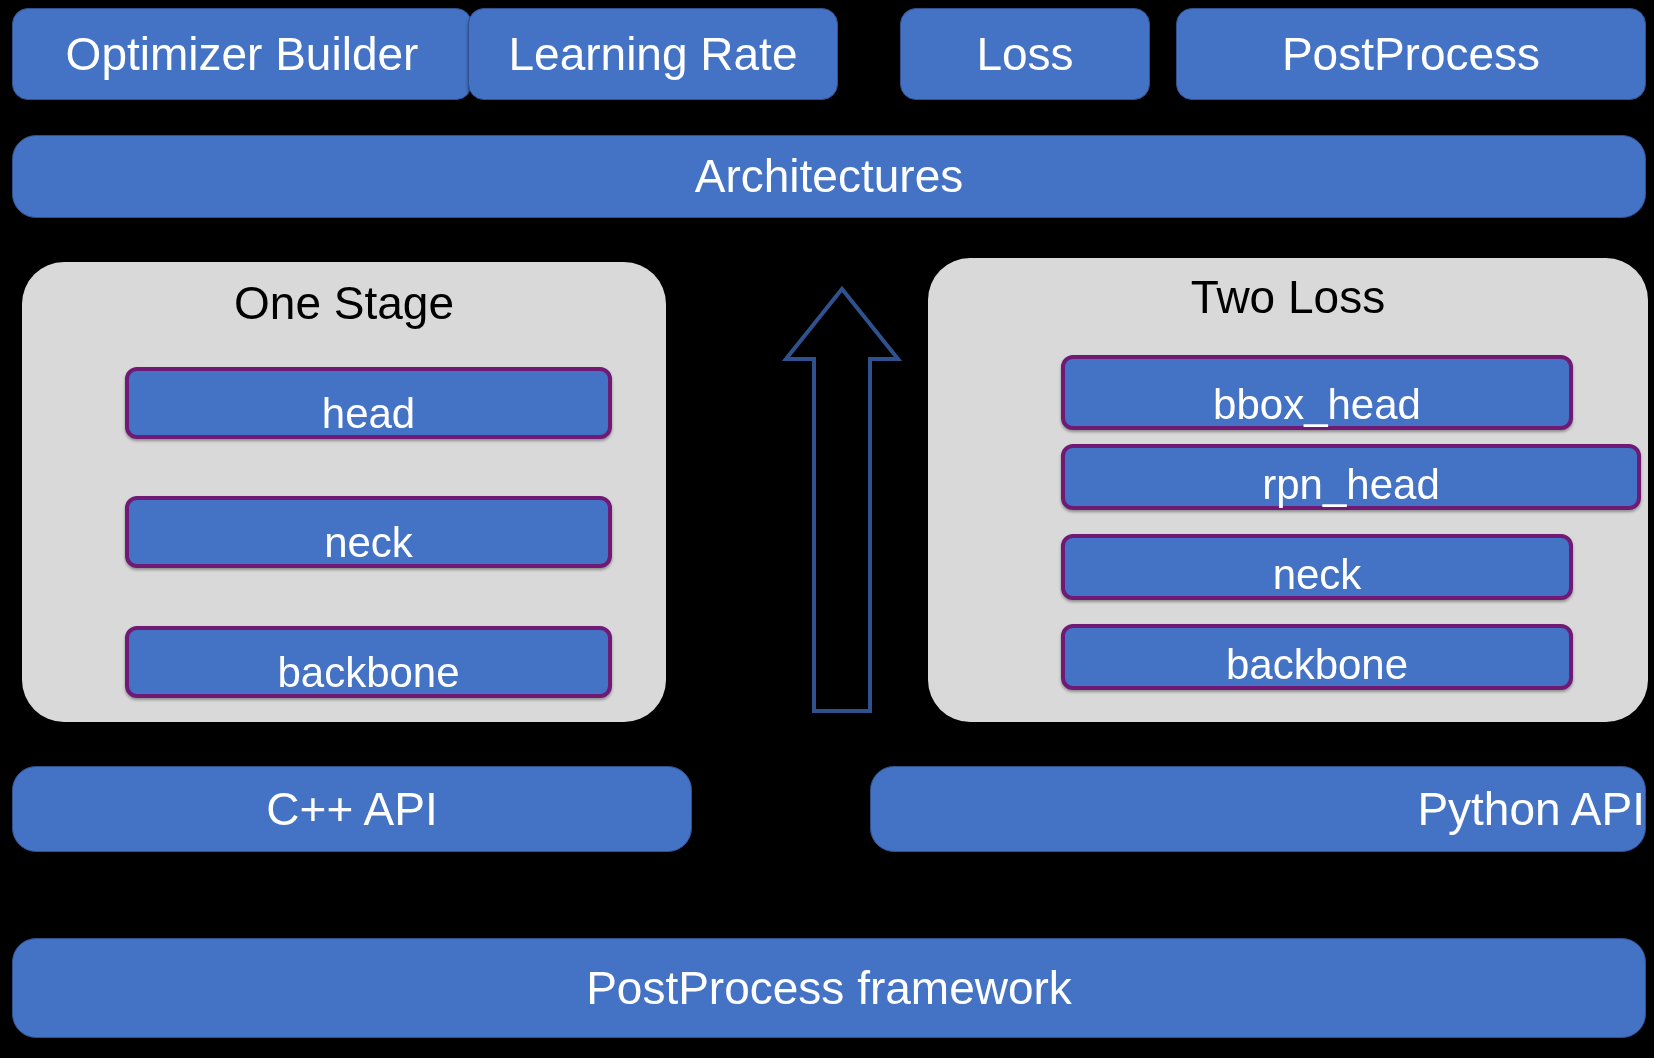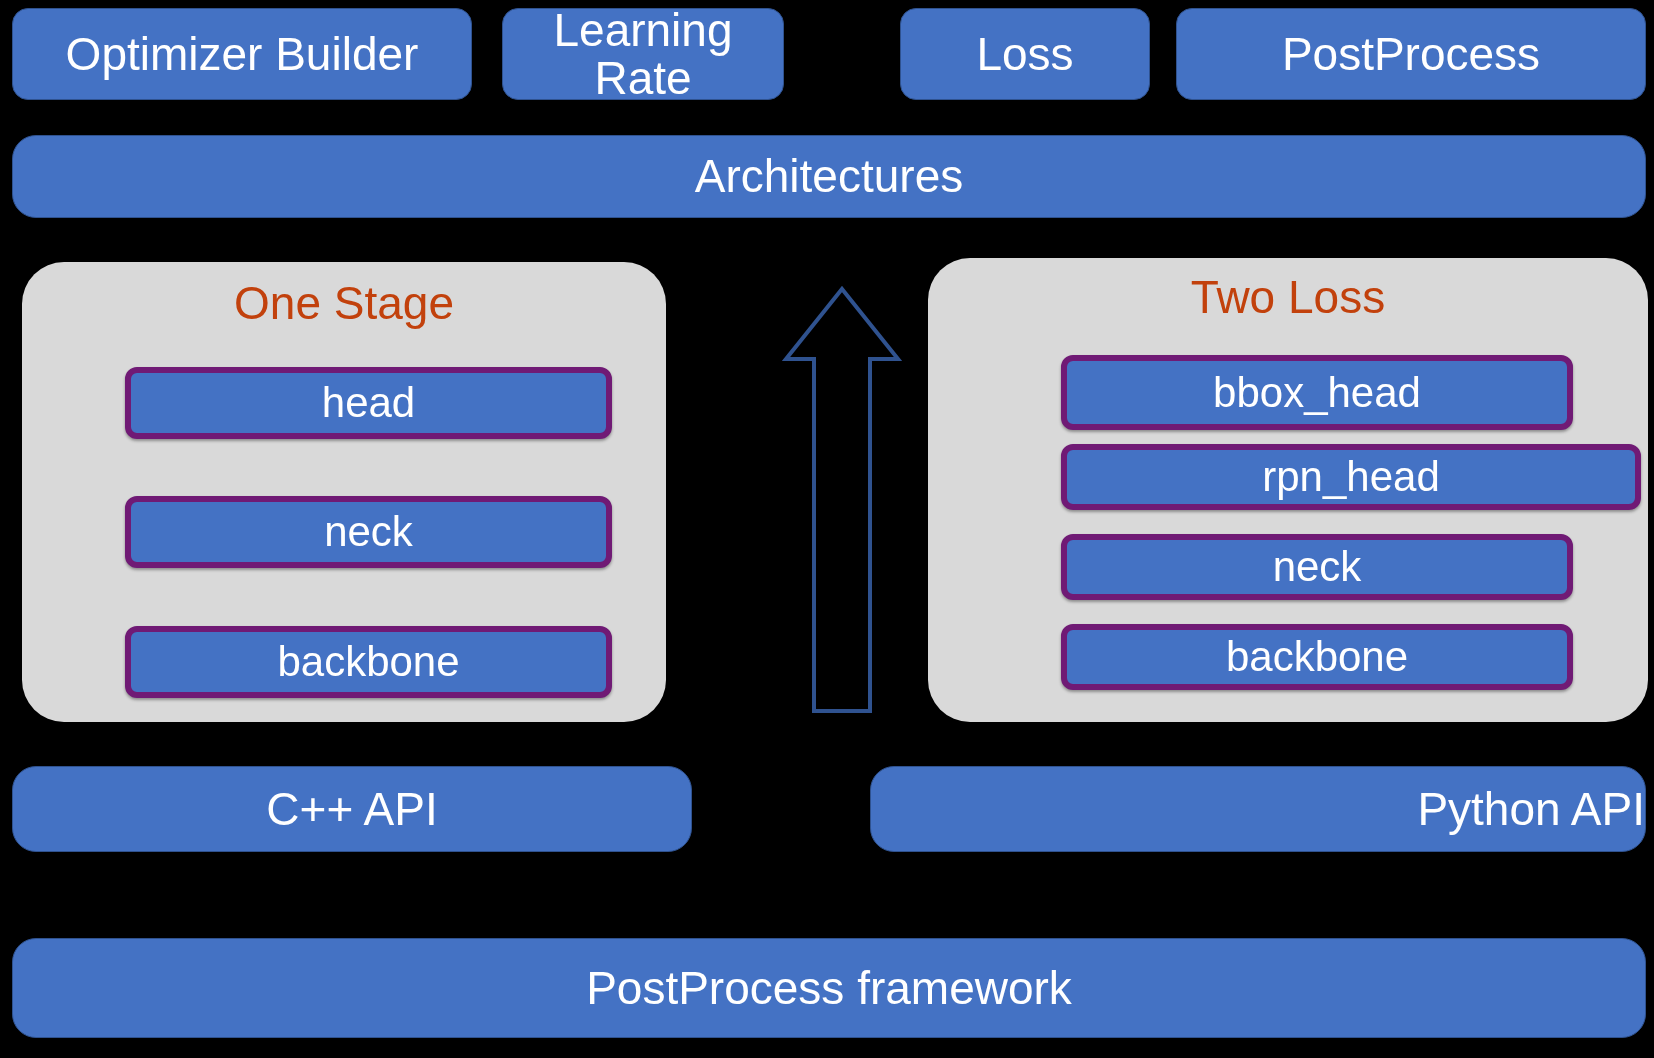--- a/index.html
+++ b/index.html
@@ -39,35 +39,35 @@
     position: absolute;
     background: #D9D9D9;
     border-radius: 42px;
     box-sizing: border-box;
   }
   .panel-title {
     position: absolute;
     left: 0;
     right: 0;
     text-align: center;
-    color: #c2410c;
+    color: #000000;
     font-size: 46px;
     line-height: 1;
     white-space: nowrap;
   }
 
   
   .chip {
     position: absolute;
     background: #4472C4;
-    border: 6px solid #701a75;
+    border: 4px solid #701a75;
     border-radius: 12px;
     box-sizing: border-box;
     display: flex;
-    align-items: center;
+    align-items: flex-end;
     justify-content: center;
     color: #FFFFFF;
     font-size: 42px;
     line-height: 1;
     box-shadow: 0 2px 3px rgba(0,0,0,0.35);
   }
 
   
   .top-chip { font-size: 46px; border-radius: 16px; }
 
@@ -86,21 +86,21 @@
 </style>
 </head>
 <body>
 
 <div id="canvas">
 
   <div class="blue-box top-chip" style="left:12px; top:8px; width:460px; height:92px;">
     <span>Optimizer Builder</span>
   </div>
 
-  <div class="blue-box top-chip" style="left:502px; top:8px; width:282px; height:92px;justify-content:center;">
+  <div class="blue-box top-chip" style="left:468px; top:8px; width:370px; height:92px;justify-content:center;">
     <span>Learning Rate</span>
   </div>
 
   <div class="blue-box top-chip" style="left:900px; top:8px; width:250px; height:92px;">
     <span>Loss</span>
   </div>
 
   <div class="blue-box top-chip" style="left:1176px; top:8px; width:470px; height:92px;">
     <span>PostProcess</span>
   </div>

